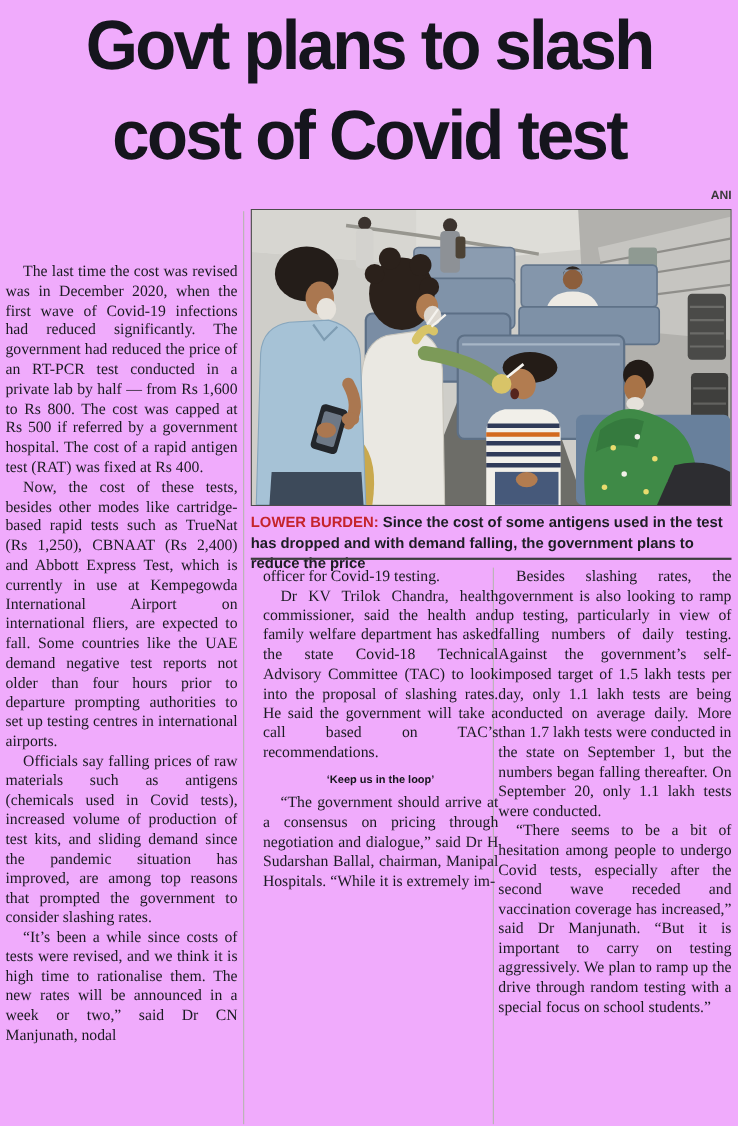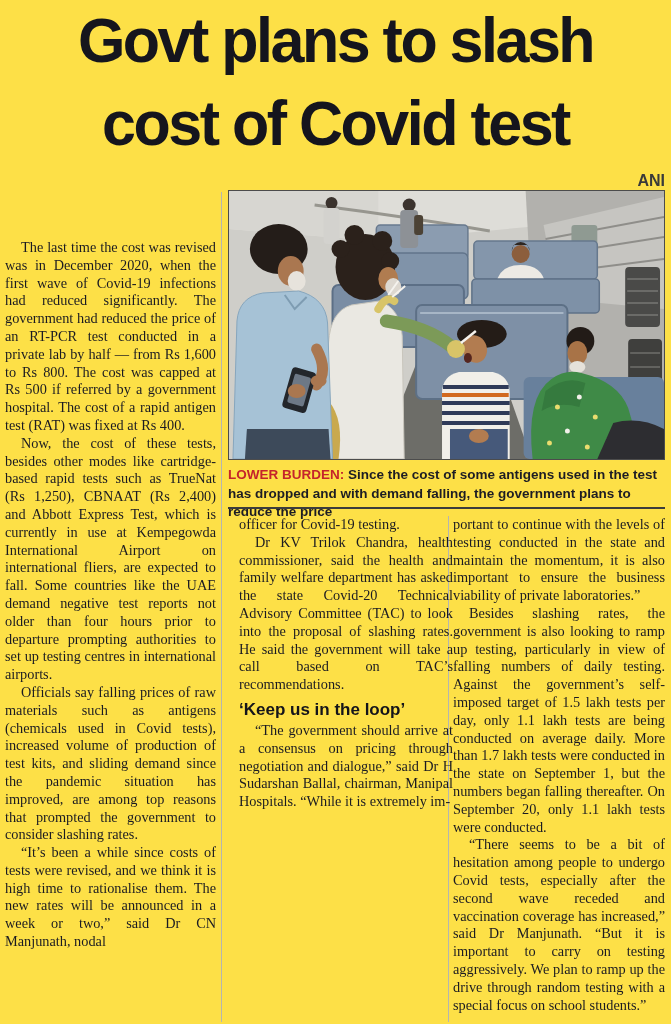--- a/index.html
+++ b/index.html
@@ -1,53 +1,53 @@
 <!DOCTYPE html>
 <html lang="en"><head>
 <meta charset="utf-8">
 <style>
   html,body{margin:0;padding:0;background:#e9e9e6;}
   .page{
     position:relative;width:671px;height:1024px;margin:0 auto;
-    background:#fde047;overflow:hidden;
+    background:#f0abfc;overflow:hidden;
     font-family:"Liberation Serif",serif;color:#1b1b22;
   }
   
   .headline{position:absolute;top:0;left:0;right:0;margin:0;text-align:center;
     font-family:"Liberation Sans",sans-serif;font-weight:bold;
     font-size:61px;line-height:79px;letter-spacing:-2.5px;color:#15151d;
     transform:scaleY(1.04);transform-origin:top center;}
   .headline .hl{display:block;}
   
   .byline{position:absolute;left:5px;top:195px;width:212px;text-align:center;
     font-family:"Liberation Sans",sans-serif;color:#1c1c22;}
   .byline-name{font-weight:bold;font-size:15.5px;line-height:20px;}
   .byline-handle{font-size:15px;line-height:20px;}
   
   .credit{position:absolute;left:228px;top:172px;width:437px;text-align:right;
-    font-family:"Liberation Sans",sans-serif;font-weight:bold;font-size:16px;color:#3a3a3a;}
+    font-family:"Liberation Sans",sans-serif;font-weight:bold;font-size:11px;color:#3a3a3a;}
   .photo{position:absolute;left:228px;top:190px;width:437px;height:270px;margin:0;
     border:1px solid #4c4c4c;box-sizing:border-box;background:#cfcec9;overflow:hidden;}
   .photo svg{display:block;width:100%;height:100%;}
   .caption{position:absolute;left:228px;top:466px;width:437px;
     font-family:"Liberation Sans",sans-serif;font-weight:bold;
     font-size:13.5px;line-height:18.5px;color:#1d1d24;}
   .cap-label{color:#c5242b;}
   .caption-rule{position:absolute;left:228px;top:507px;width:437px;border-top:2px solid #3c3c3c;}
   
   .col{position:absolute;overflow:hidden;text-align:justify;
     font-size:14.3px;line-height:17.8px;}
   .col p{margin:0;}
   .col p.ind{text-indent:16px;}
   .col1{left:5px;top:239px;width:211px;height:783px;}
   .col2{left:239px;top:516px;width:214px;height:506px;}
   .col3{left:453px;top:516px;width:212px;height:506px;}
   .dateline{font-weight:bold;}
   .subhead{font-family:"Liberation Sans",sans-serif;font-weight:bold;
-    font-size:17px;line-height:19px;margin:6px 0 3px !important;color:#14141a;text-align:left;}
+    font-size:10px;line-height:19px;margin:6px 0 3px !important;color:#14141a;text-align:center;}
   
   .vrule{position:absolute;width:0;border-left:1px solid #b5b5b0;}
   .vrule1{left:221px;top:192px;height:830px;}
   .vrule2{left:448px;top:516px;height:506px;}
 </style>
 </head>
 <body>
 
 <div class="page">
 
@@ -182,24 +182,23 @@
 
   <section class="col col1">
     <p class="ind">The last time the cost was revised was in December 2020, when the first wave of Covid-19 infections had reduced significantly. The government had reduced the price of an RT-PCR test conducted in a private lab by half — from Rs 1,600 to Rs 800. The cost was capped at Rs 500 if referred by a government hospital. The cost of a rapid antigen test (RAT) was fixed at Rs 400.</p>
     <p class="ind">Now, the cost of these tests, besides other modes like cartridge-based rapid tests such as TrueNat (Rs 1,250), CBNAAT (Rs 2,400) and Abbott Express Test, which is currently in use at Kempegowda International Airport on international fliers, are expected to fall. Some countries like the UAE demand negative test reports not older than four hours prior to departure prompting authorities to set up testing centres in international airports.</p>
     <p class="ind">Officials say falling prices of raw materials such as antigens (chemicals used in Covid tests), increased volume of production of test kits, and sliding demand since the pandemic situation has improved, are among top reasons that prompted the government to consider slashing rates.</p>
     <p class="ind">“It’s been a while since costs of tests were revised, and we think it is high time to rationalise them. The new rates will be announced in a week or two,” said Dr CN Manjunath, nodal</p>
   </section>
 
   <section class="col col2">
     <p>officer for Covid-19 testing.</p>
-    <p class="ind">Dr KV Trilok Chandra, health commissioner, said the health and family welfare department has asked the state Covid-20 Technical Advisory Committee (TAC) to look into the proposal of slashing rates. He said the government will take a call based on TAC’s recommendations.</p>
+    <p class="ind">Dr KV Trilok Chandra, health commissioner, said the health and family welfare department has asked the state Covid-18 Technical Advisory Committee (TAC) to look into the proposal of slashing rates. He said the government will take a call based on TAC’s recommendations.</p>
     <p class="subhead">‘Keep us in the loop’</p>
     <p class="ind">“The government should arrive at a consensus on pricing through negotiation and dialogue,” said Dr H Sudarshan Ballal, chairman, Manipal Hospitals. “While it is extremely im-</p>
   </section>
 
   <section class="col col3">
-    <p>portant to continue with the levels of testing conducted in the state and maintain the momentum, it is also important to ensure the business viability of private laboratories.”</p>
     <p class="ind">Besides slashing rates, the government is also looking to ramp up testing, particularly in view of falling numbers of daily testing. Against the government’s self-imposed target of 1.5 lakh tests per day, only 1.1 lakh tests are being conducted on average daily. More than 1.7 lakh tests were conducted in the state on September 1, but the numbers began falling thereafter. On September 20, only 1.1 lakh tests were conducted.</p>
     <p class="ind">“There seems to be a bit of hesitation among people to undergo Covid tests, especially after the second wave receded and vaccination coverage has increased,” said Dr Manjunath. “But it is important to carry on testing aggressively. We plan to ramp up the drive through random testing with a special focus on school students.”</p>
   </section>
 
 </div>
 
 </body></html>

